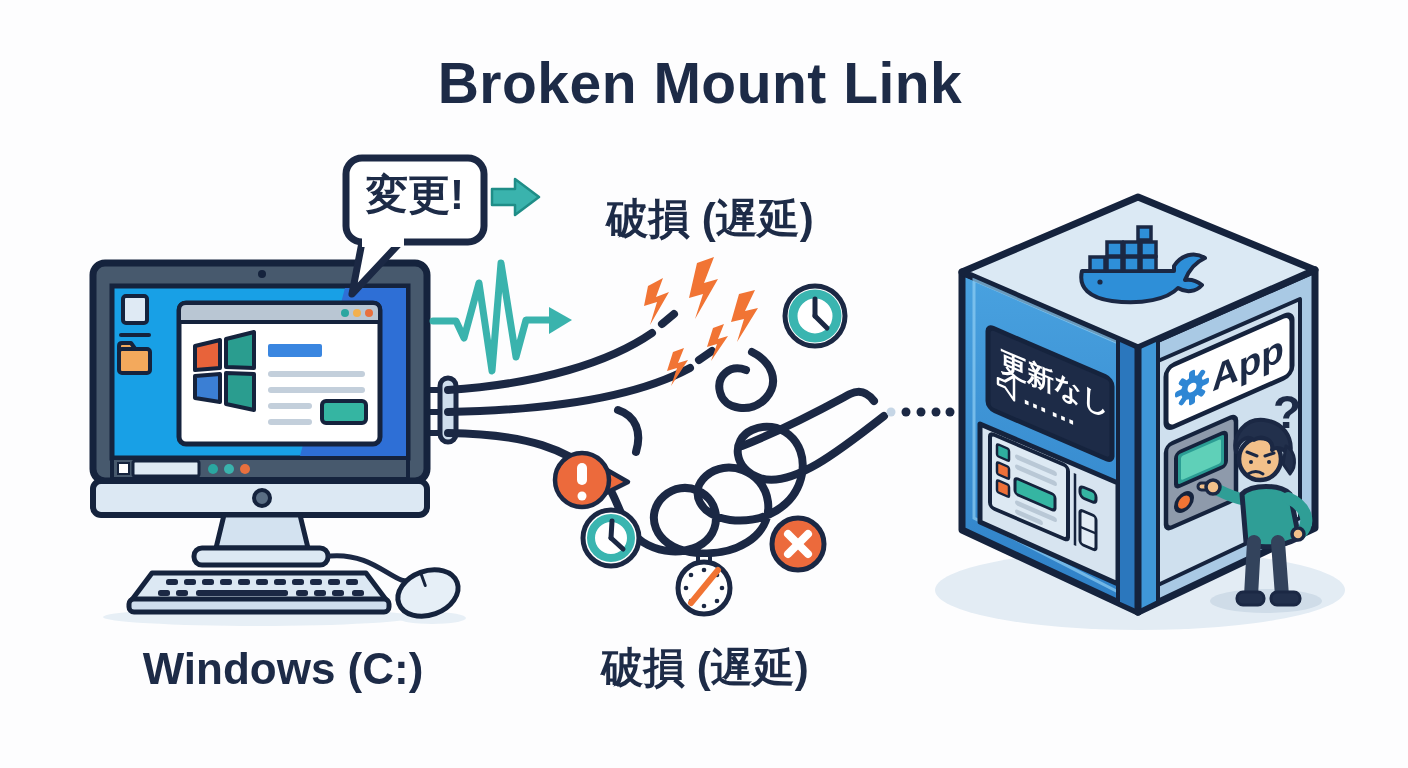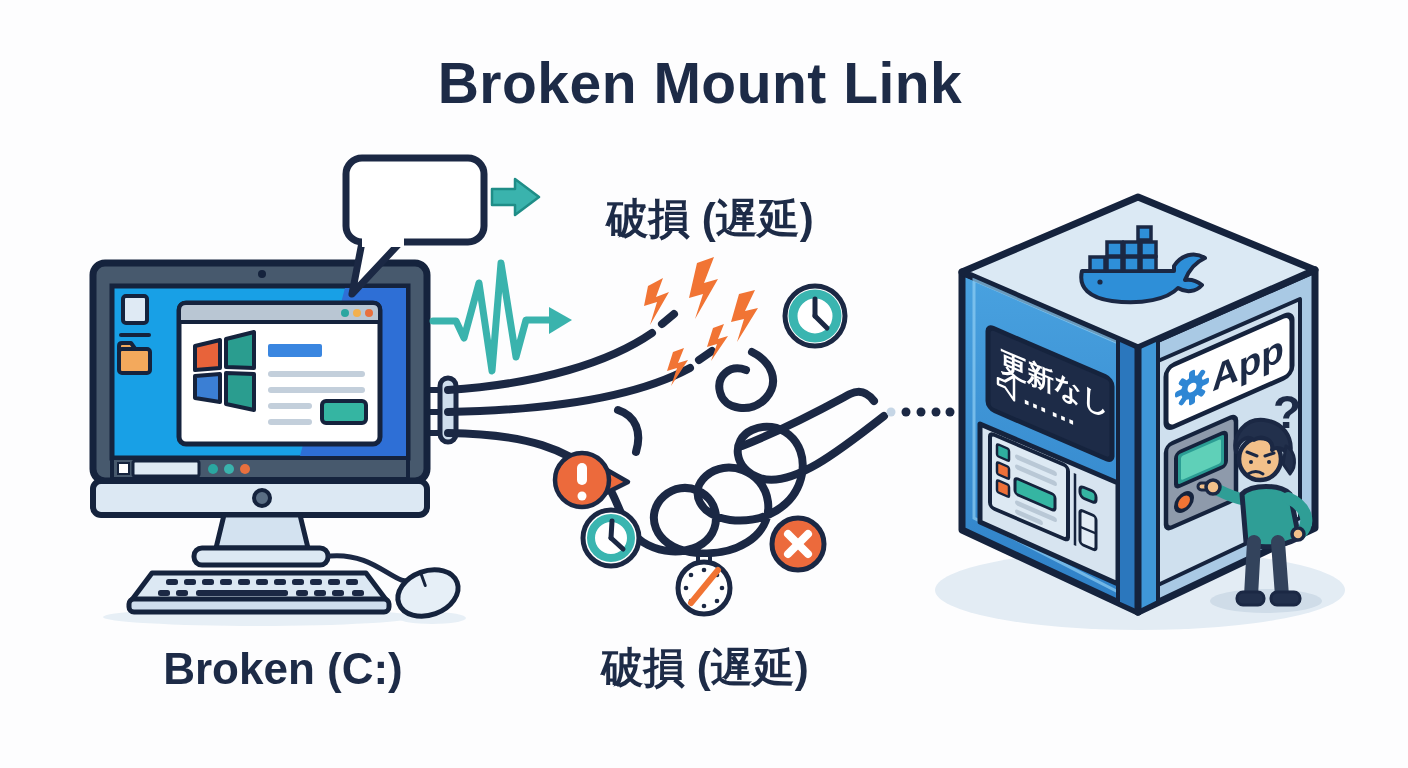--- a/index.html
+++ b/index.html
@@ -308,17 +308,18 @@
       <circle cx="1251" cy="462" r="2" fill="#1b2844"></circle>
       <circle cx="1269" cy="462" r="2" fill="#1b2844"></circle>
       <path d="M 1248,474 Q 1256,469 1263,474" fill="none" stroke="#1b2844" stroke-width="3" class="rd"></path>
     </g>
 
     <text x="1287" y="428" font-size="46" fill="#1d2b47" text-anchor="middle">?</text>
   </g>
 </svg>
 
 <div class="label title">Broken Mount Link</div>
+<div class="label bubble-text">変更!</div>
 <div class="label mid-top">破損 (遅延)</div>
-<div class="label bottom-left">Broken (C:)</div>
+<div class="label bottom-left">Windows (C:)</div>
 <div class="label bottom-mid">破損 (遅延)</div>
 
 </div>
 
 </body></html>

